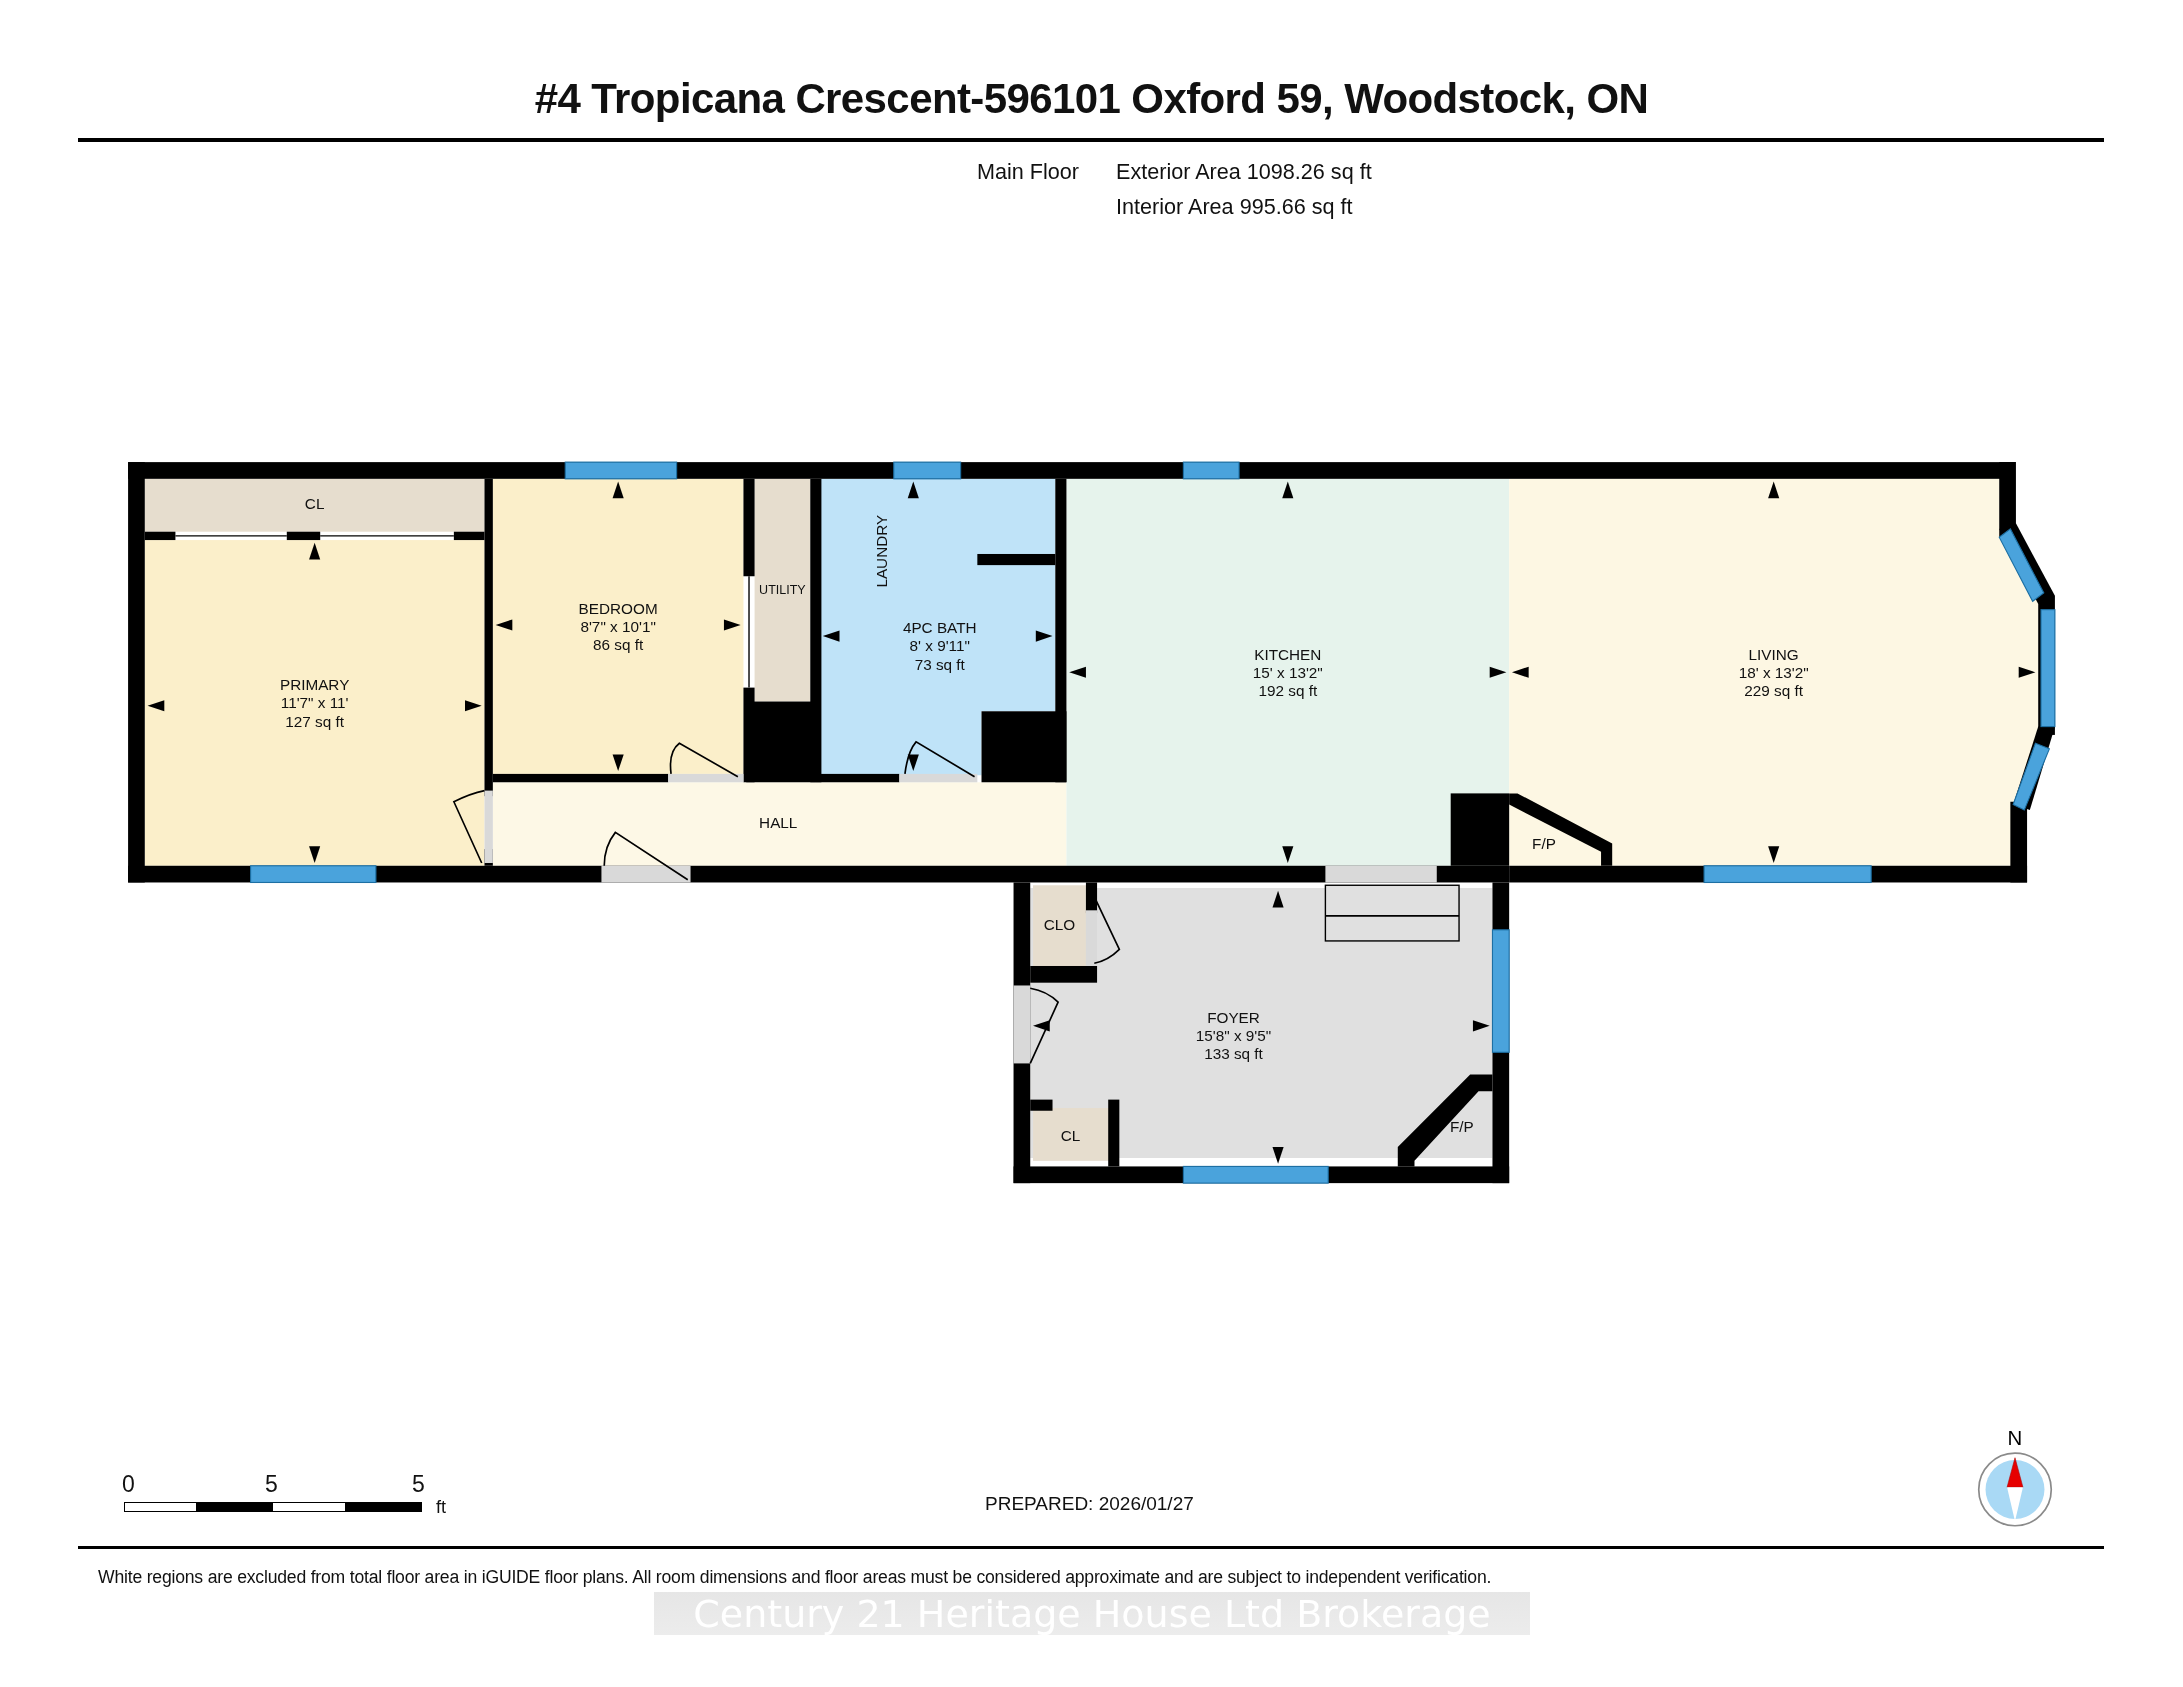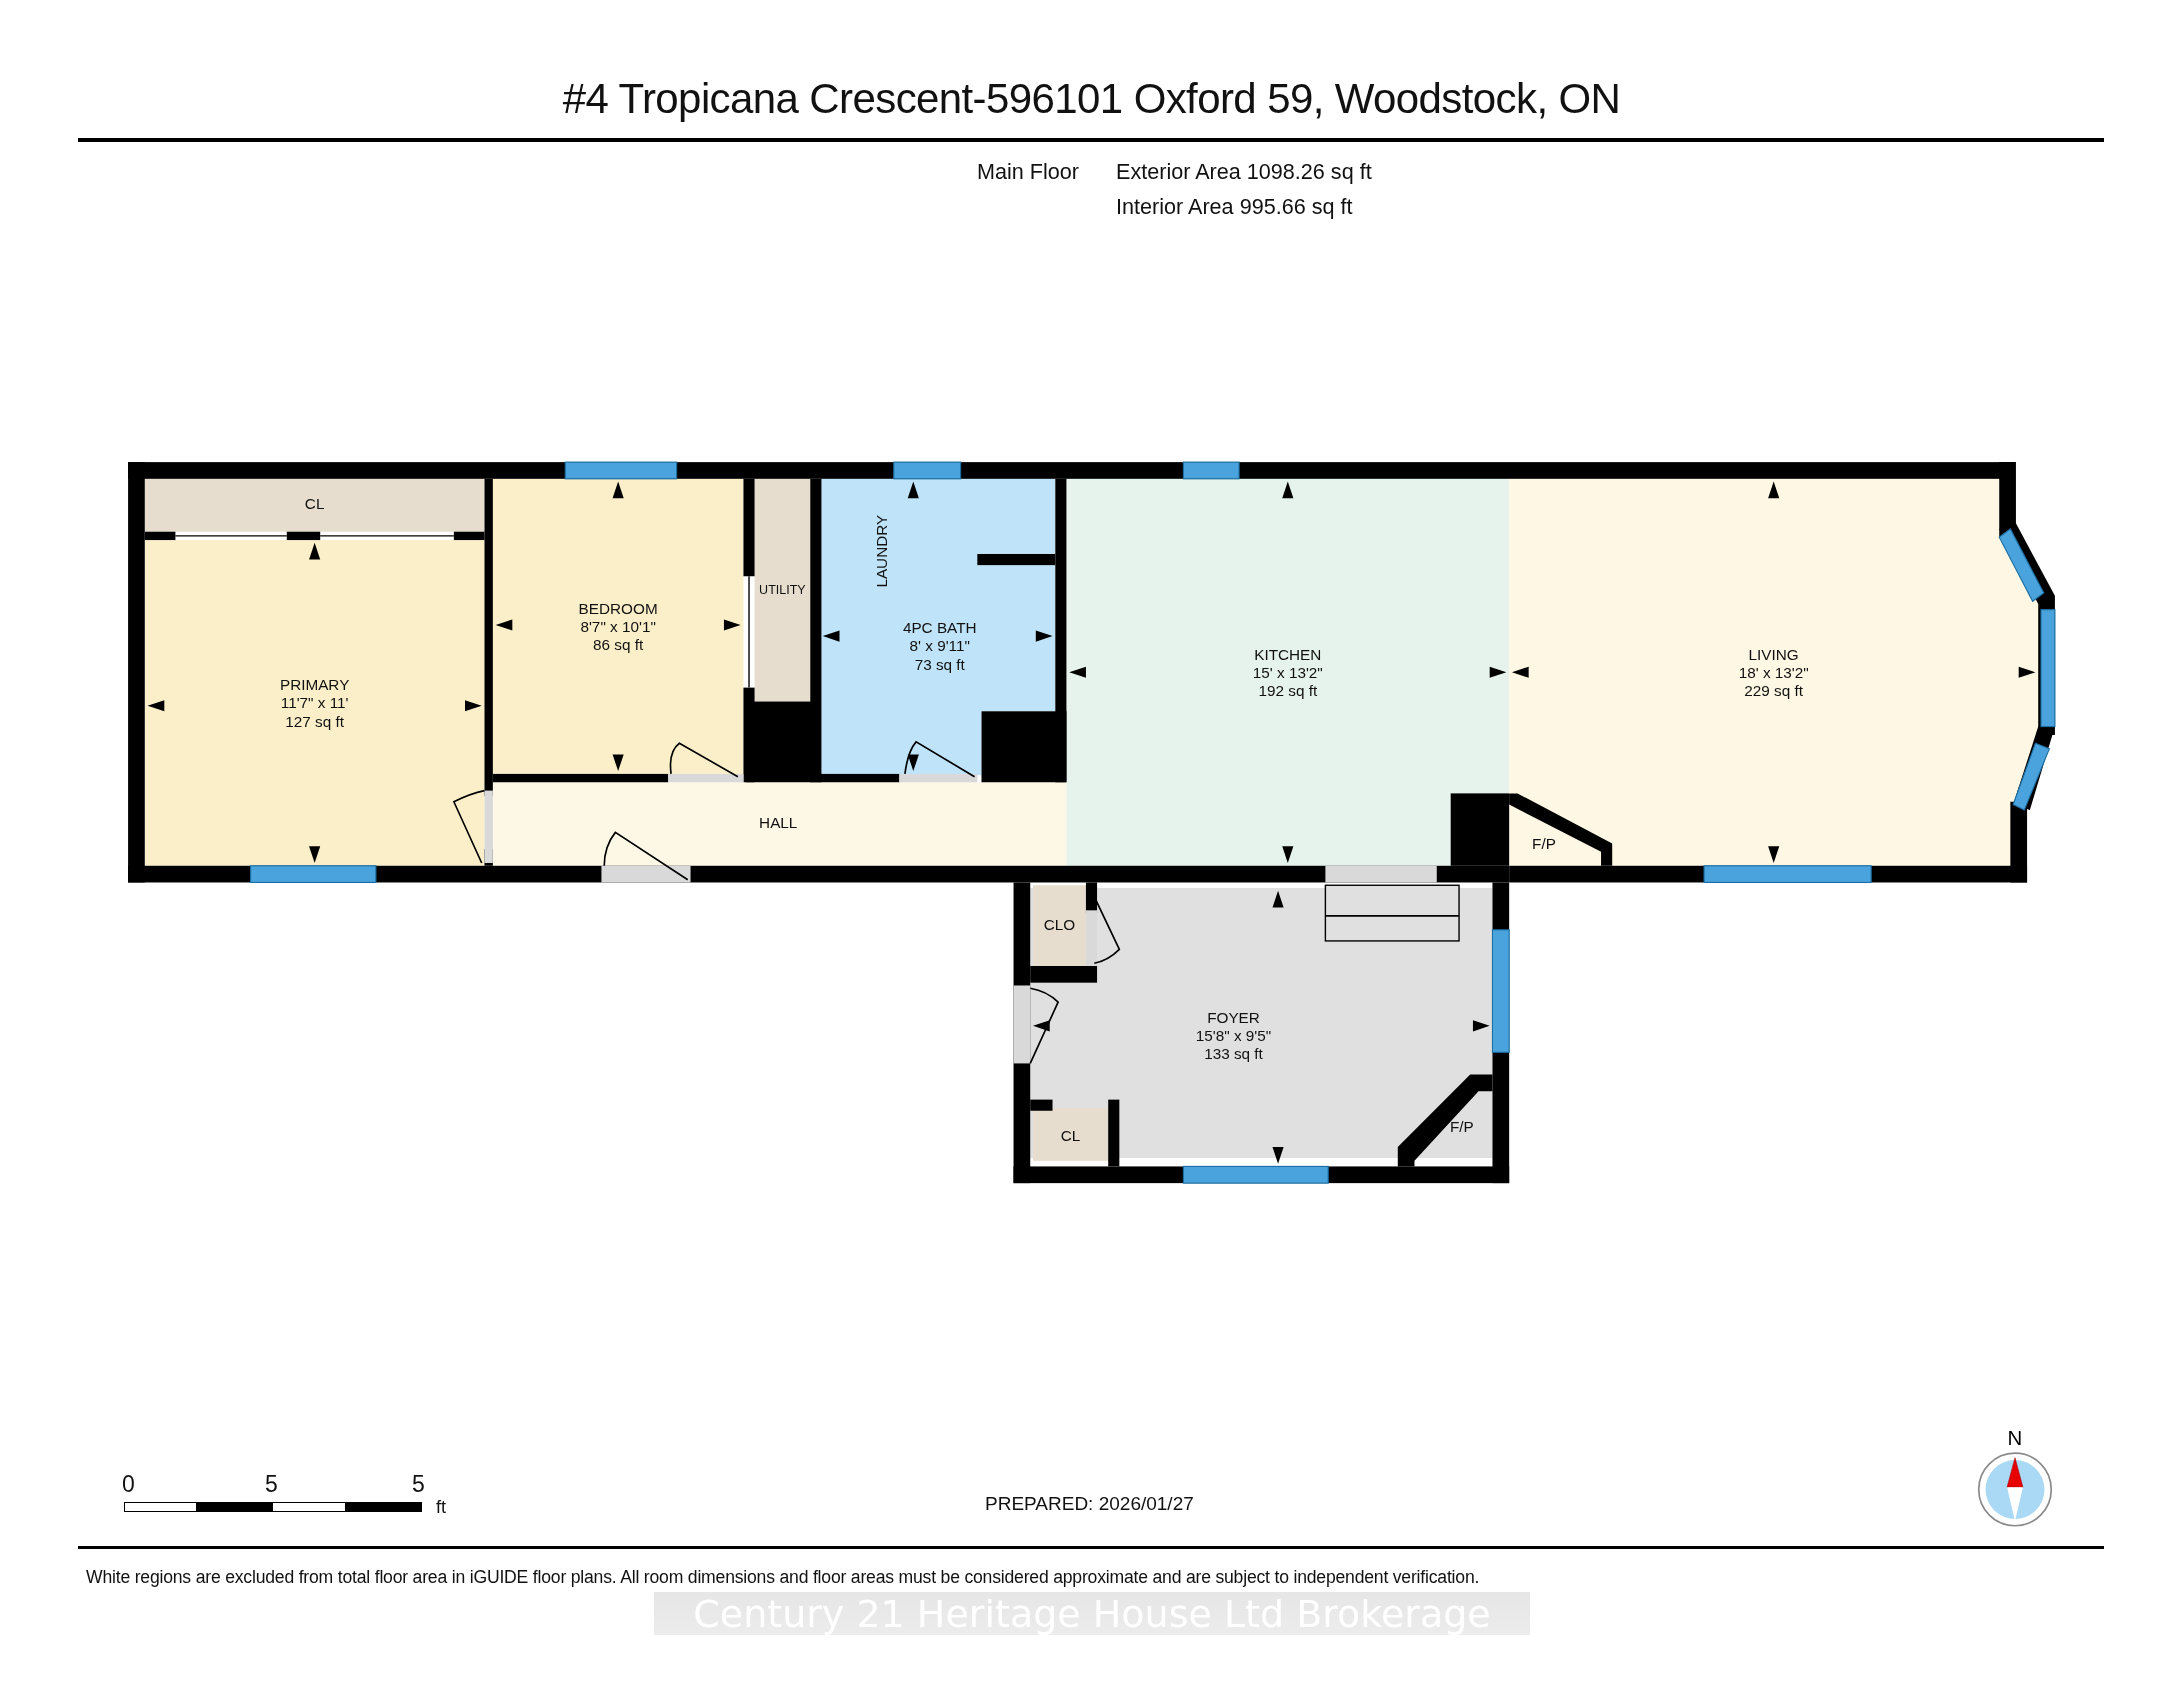--- a/index.html
+++ b/index.html
@@ -1,33 +1,33 @@
 <!DOCTYPE html>
 <html style="font-size:9px"><head>
 <meta charset="utf-8">
 <style>
   html, body { margin: 0; padding: 0; background: #ffffff; }
   body { width: 2183px; height: 1687px; position: relative; overflow: hidden; font-family: "Liberation Sans", sans-serif; color: #111; }
   .page { position: absolute; left: 0; top: 0; width: 2183px; height: 1687px; }
-  .title { position: absolute; left: 0; width: 2183px; top: 75px; text-align: center; font-weight: normal; font-size: 42px; letter-spacing: -0.6px; font-family: "Liberation Sans", sans-serif; }
+  .title { position: absolute; left: 0; width: 2183px; top: 75px; text-align: center; font-weight: bold; font-size: 42px; letter-spacing: -0.6px; font-family: "Liberation Sans", sans-serif; }
   .rule { position: absolute; left: 78px; width: 2026px; background: #000; }
   .rule.top { top: 138px; height: 4px; }
   .rule.bottom { top: 1546px; height: 3.4px; }
   .summary { position: absolute; top: 154px; left: 977px; font-size: 21.6px; line-height: 35px; }
   .summary .floor-name { position: absolute; left: 0; top: 0; font-weight: normal; white-space: nowrap; }
   .summary .areas { position: absolute; left: 139px; top: 0; white-space: nowrap; }
   .plan { position: absolute; left: 0; top: 0; width: 2183px; height: 1687px; }
   .room-label { font-family: "Liberation Sans", sans-serif; fill: #111; }
   .scale { position: absolute; left: 122px; top: 1471px; width: 341px; height: 51px; }
   .scale .tick { position: absolute; top: 0; font-size: 23px; }
   .scale .bar { position: absolute; top: 31px; height: 10.2px; border: 1.1px solid #000; box-sizing: border-box; }
   .scale .unit { position: absolute; left: 314px; top: 25.6px; font-size: 18px; }
   .prepared { position: absolute; left: 985px; top: 1493px; font-size: 19px; white-space: nowrap; }
   .compass { position: absolute; left: 1974px; top: 1426px; width: 82px; height: 102px; }
-  .disclaimer { position: absolute; left: 86px; top: 1567px; font-size: 17.6px; white-space: nowrap; letter-spacing: -0.2px; }
+  .disclaimer { position: absolute; left: 98px; top: 1567px; font-size: 17.6px; white-space: nowrap; letter-spacing: -0.2px; }
   .watermark { position: absolute; left: 654px; top: 1592px; width: 876px; height: 43px; background: linear-gradient(#e6e6e6, #ececec); display: flex; align-items: center; justify-content: center; }
   .watermark span { font-family: "DejaVu Sans", sans-serif; color: #ffffff; font-size: 38px; white-space: nowrap; }
 </style>
 </head>
 <body>
 
 <div class="page">
 
   <div class="title">#4 Tropicana Crescent-596101 Oxford 59, Woodstock, ON</div>
   <div class="rule top"></div>

